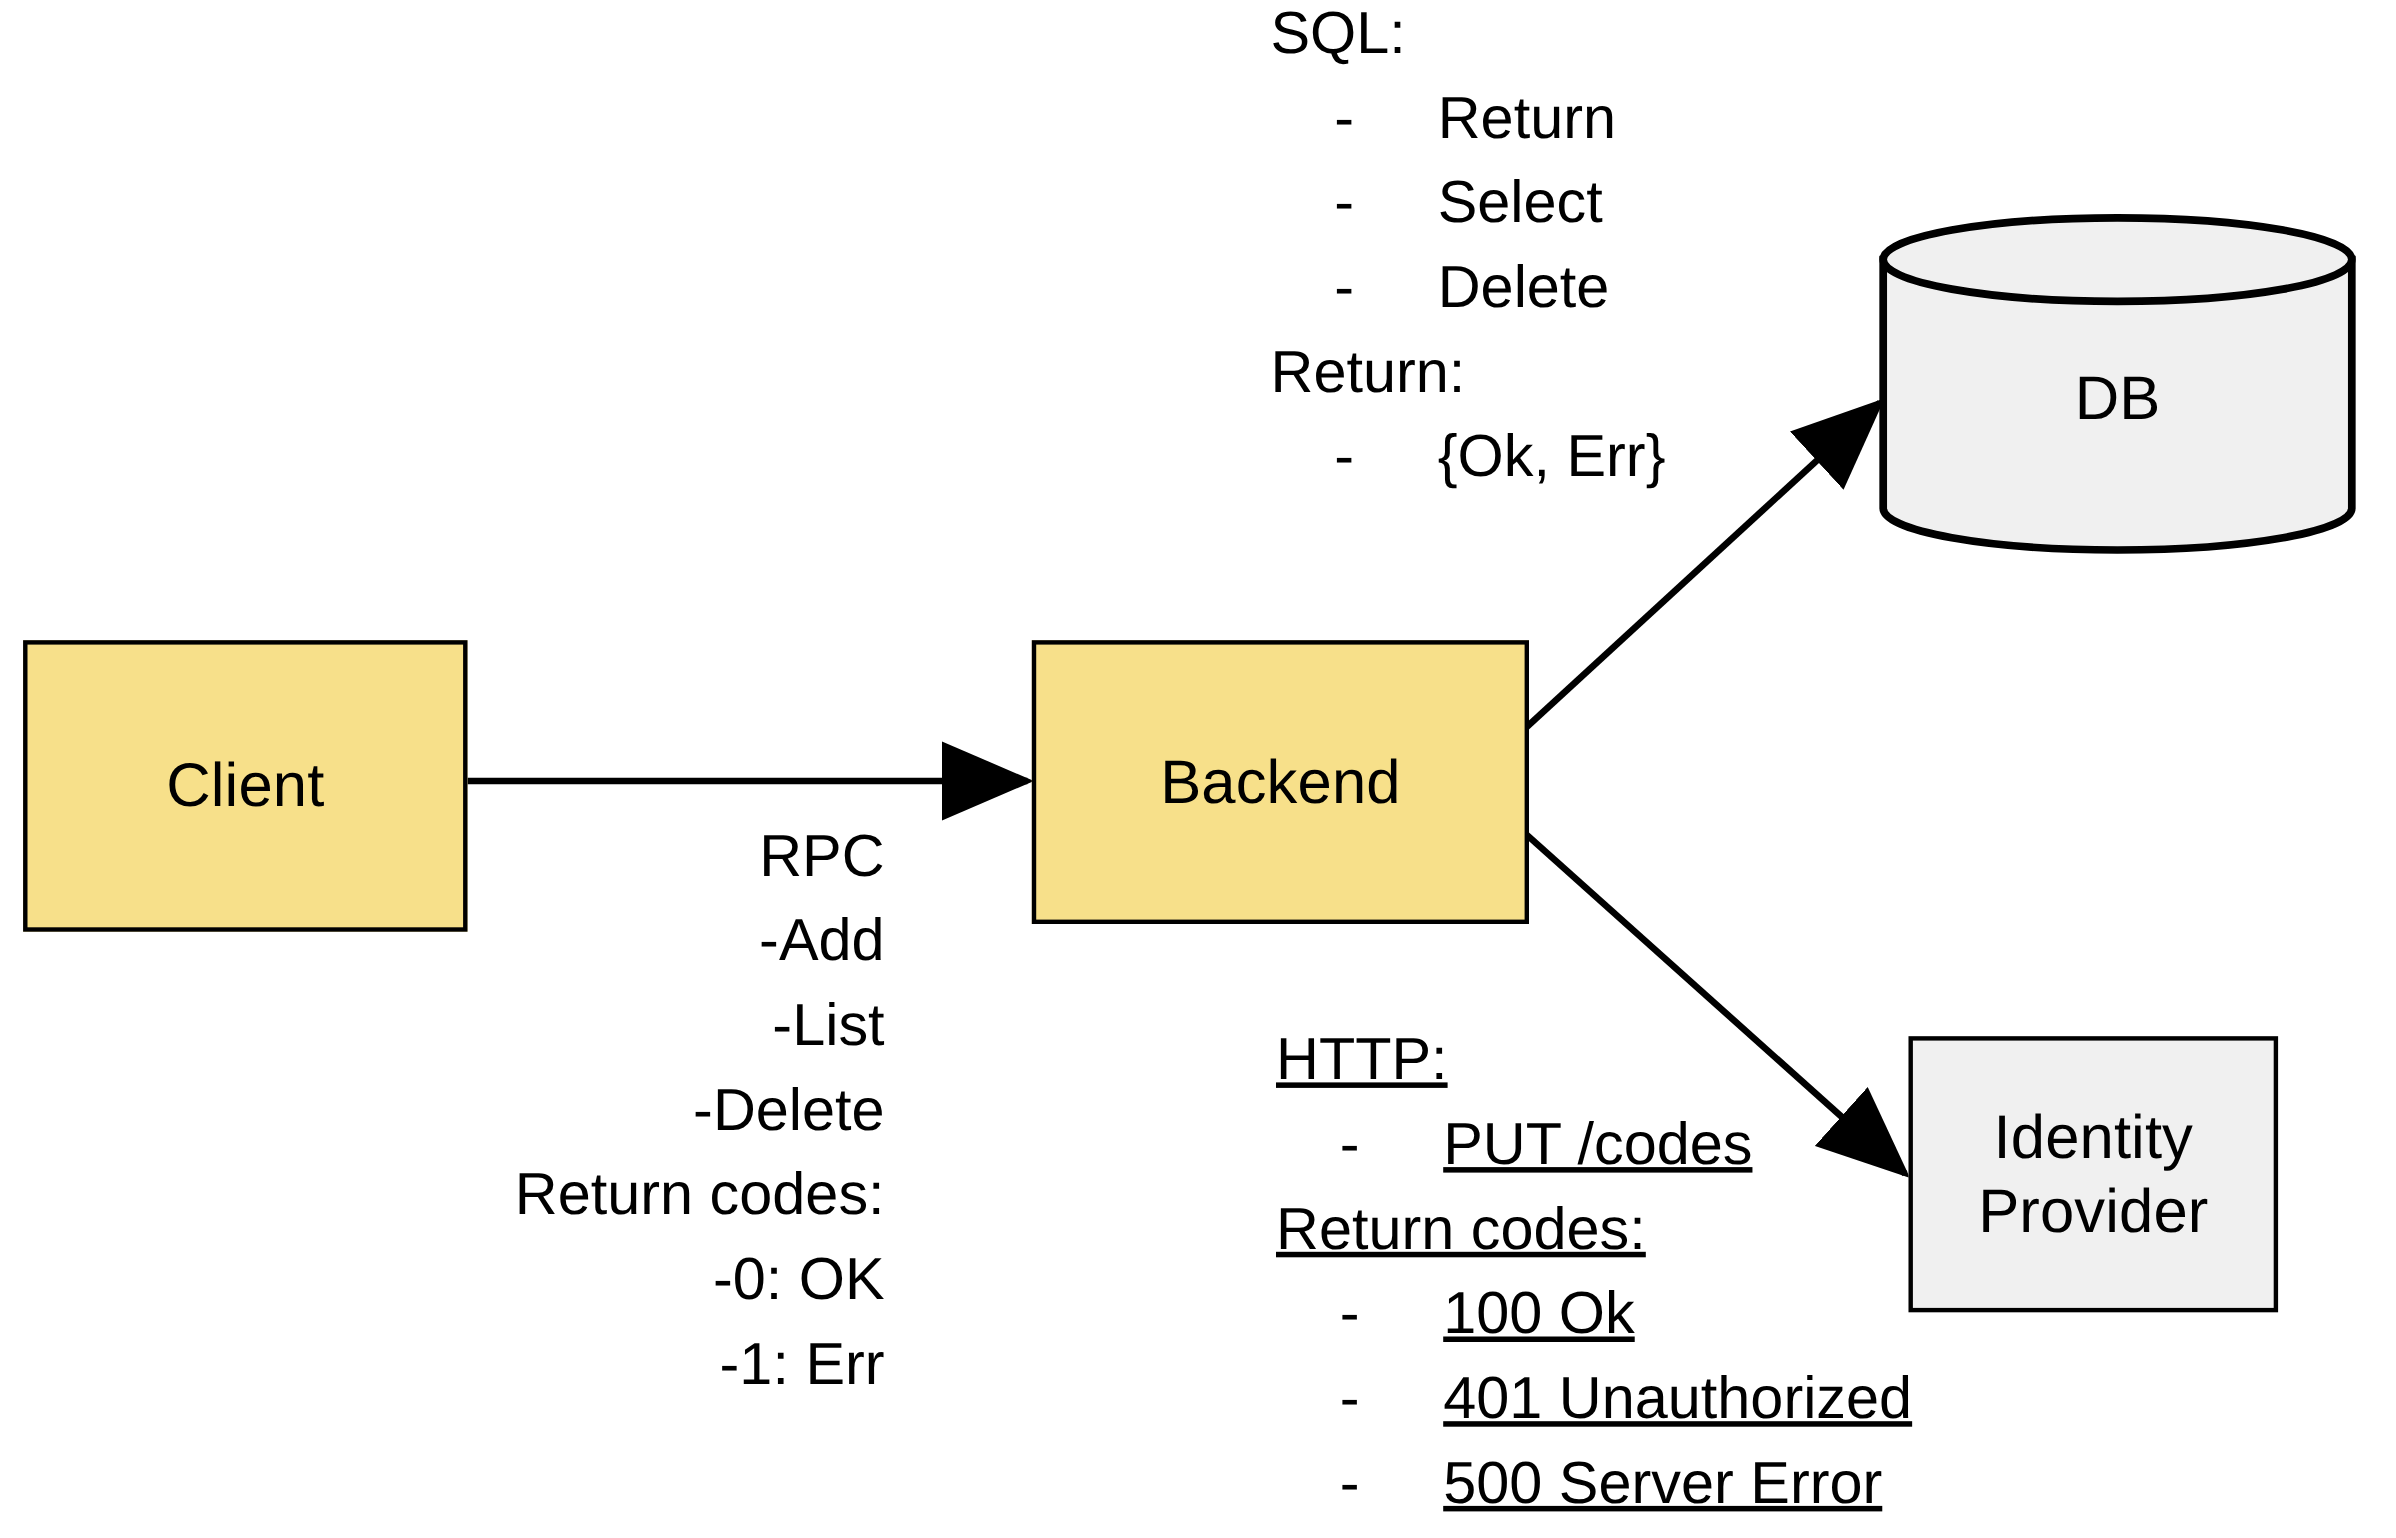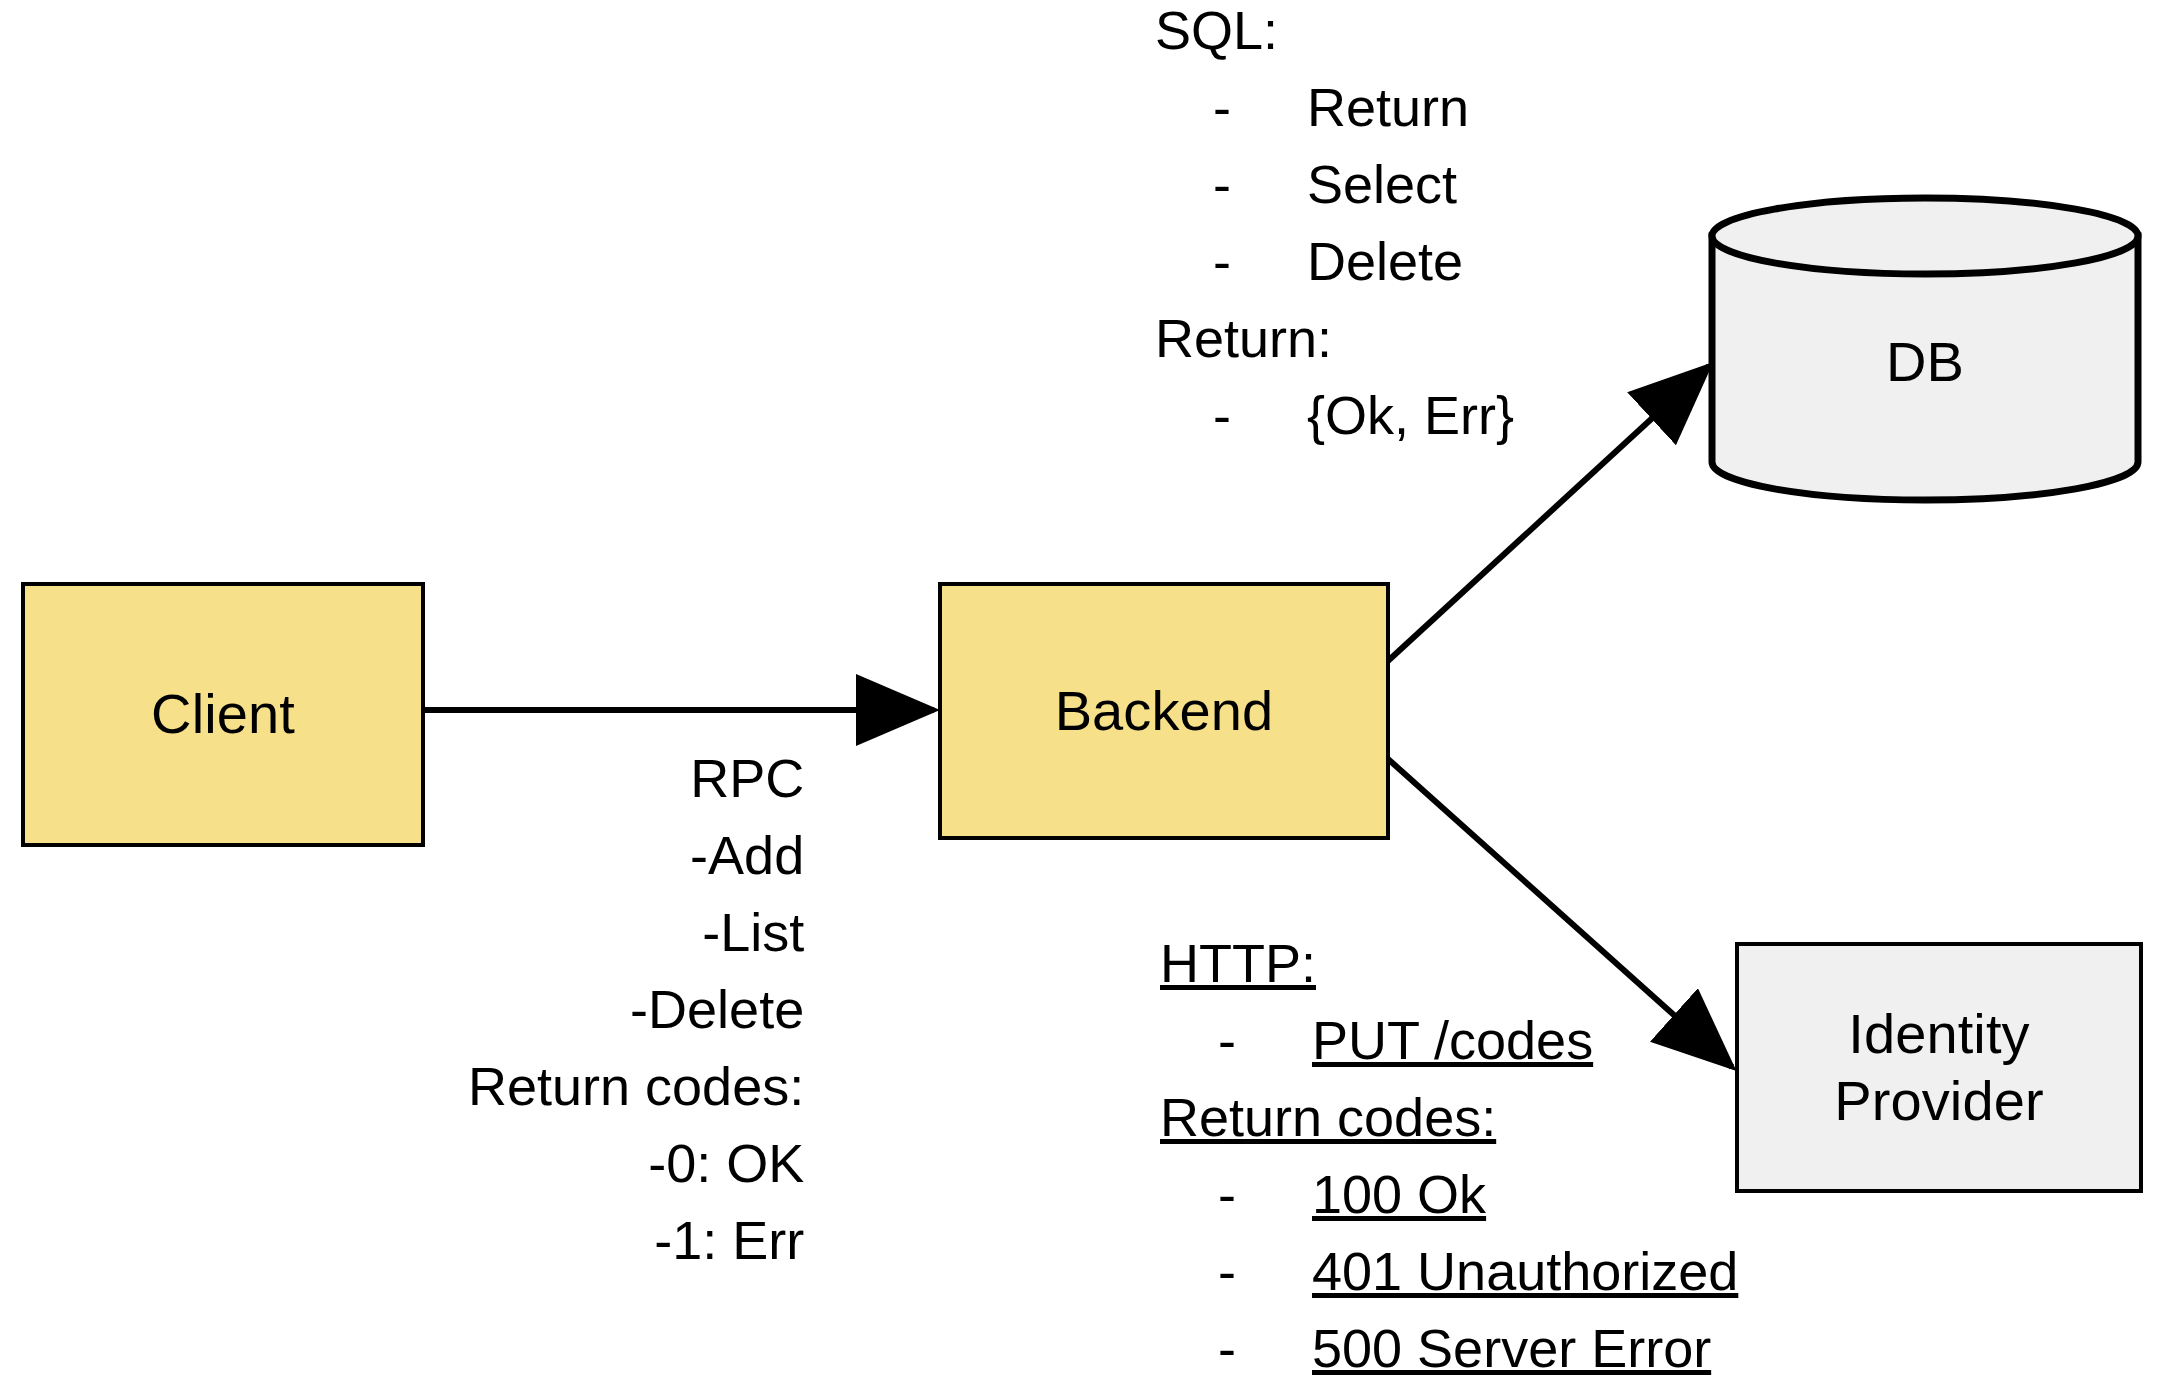--- a/index.html
+++ b/index.html
@@ -121,21 +121,21 @@
   </div>
 
   <div class="cylinder" style="left:1708px; top:194px; width:434px; height:310px;">
     <svg width="434" height="310" viewBox="0 0 434 310" xmlns="http://www.w3.org/2000/svg">
       <path d="M4,42 L4,268 A213,38 0 0,0 430,268 L430,42 Z" fill="#f0f0f0" stroke="#000000" stroke-width="7"></path>
       <ellipse cx="217" cy="42" rx="213" ry="38" fill="#f0f0f0" stroke="#000000" stroke-width="7"></ellipse>
     </svg>
     <div class="cylinder-label" style="top:135px;">DB</div>
   </div>
 
-  <div class="node node-rect node-external" style="left:1735px; top:942px; width:408px; height:251px;">
+  <div class="node node-rect node-external" style="left:1735px; top:942px; width:336px; height:251px;">
     <span class="node-label">Identity
 Provider</span>
   </div>
 
   <div class="annotation" style="left:1155px; top:-8px;">
     <span class="ann-head">SQL:</span>
     <span class="ann-item">
       <span class="dash">-</span><span>Return</span>
     </span>
     <span class="ann-item">

